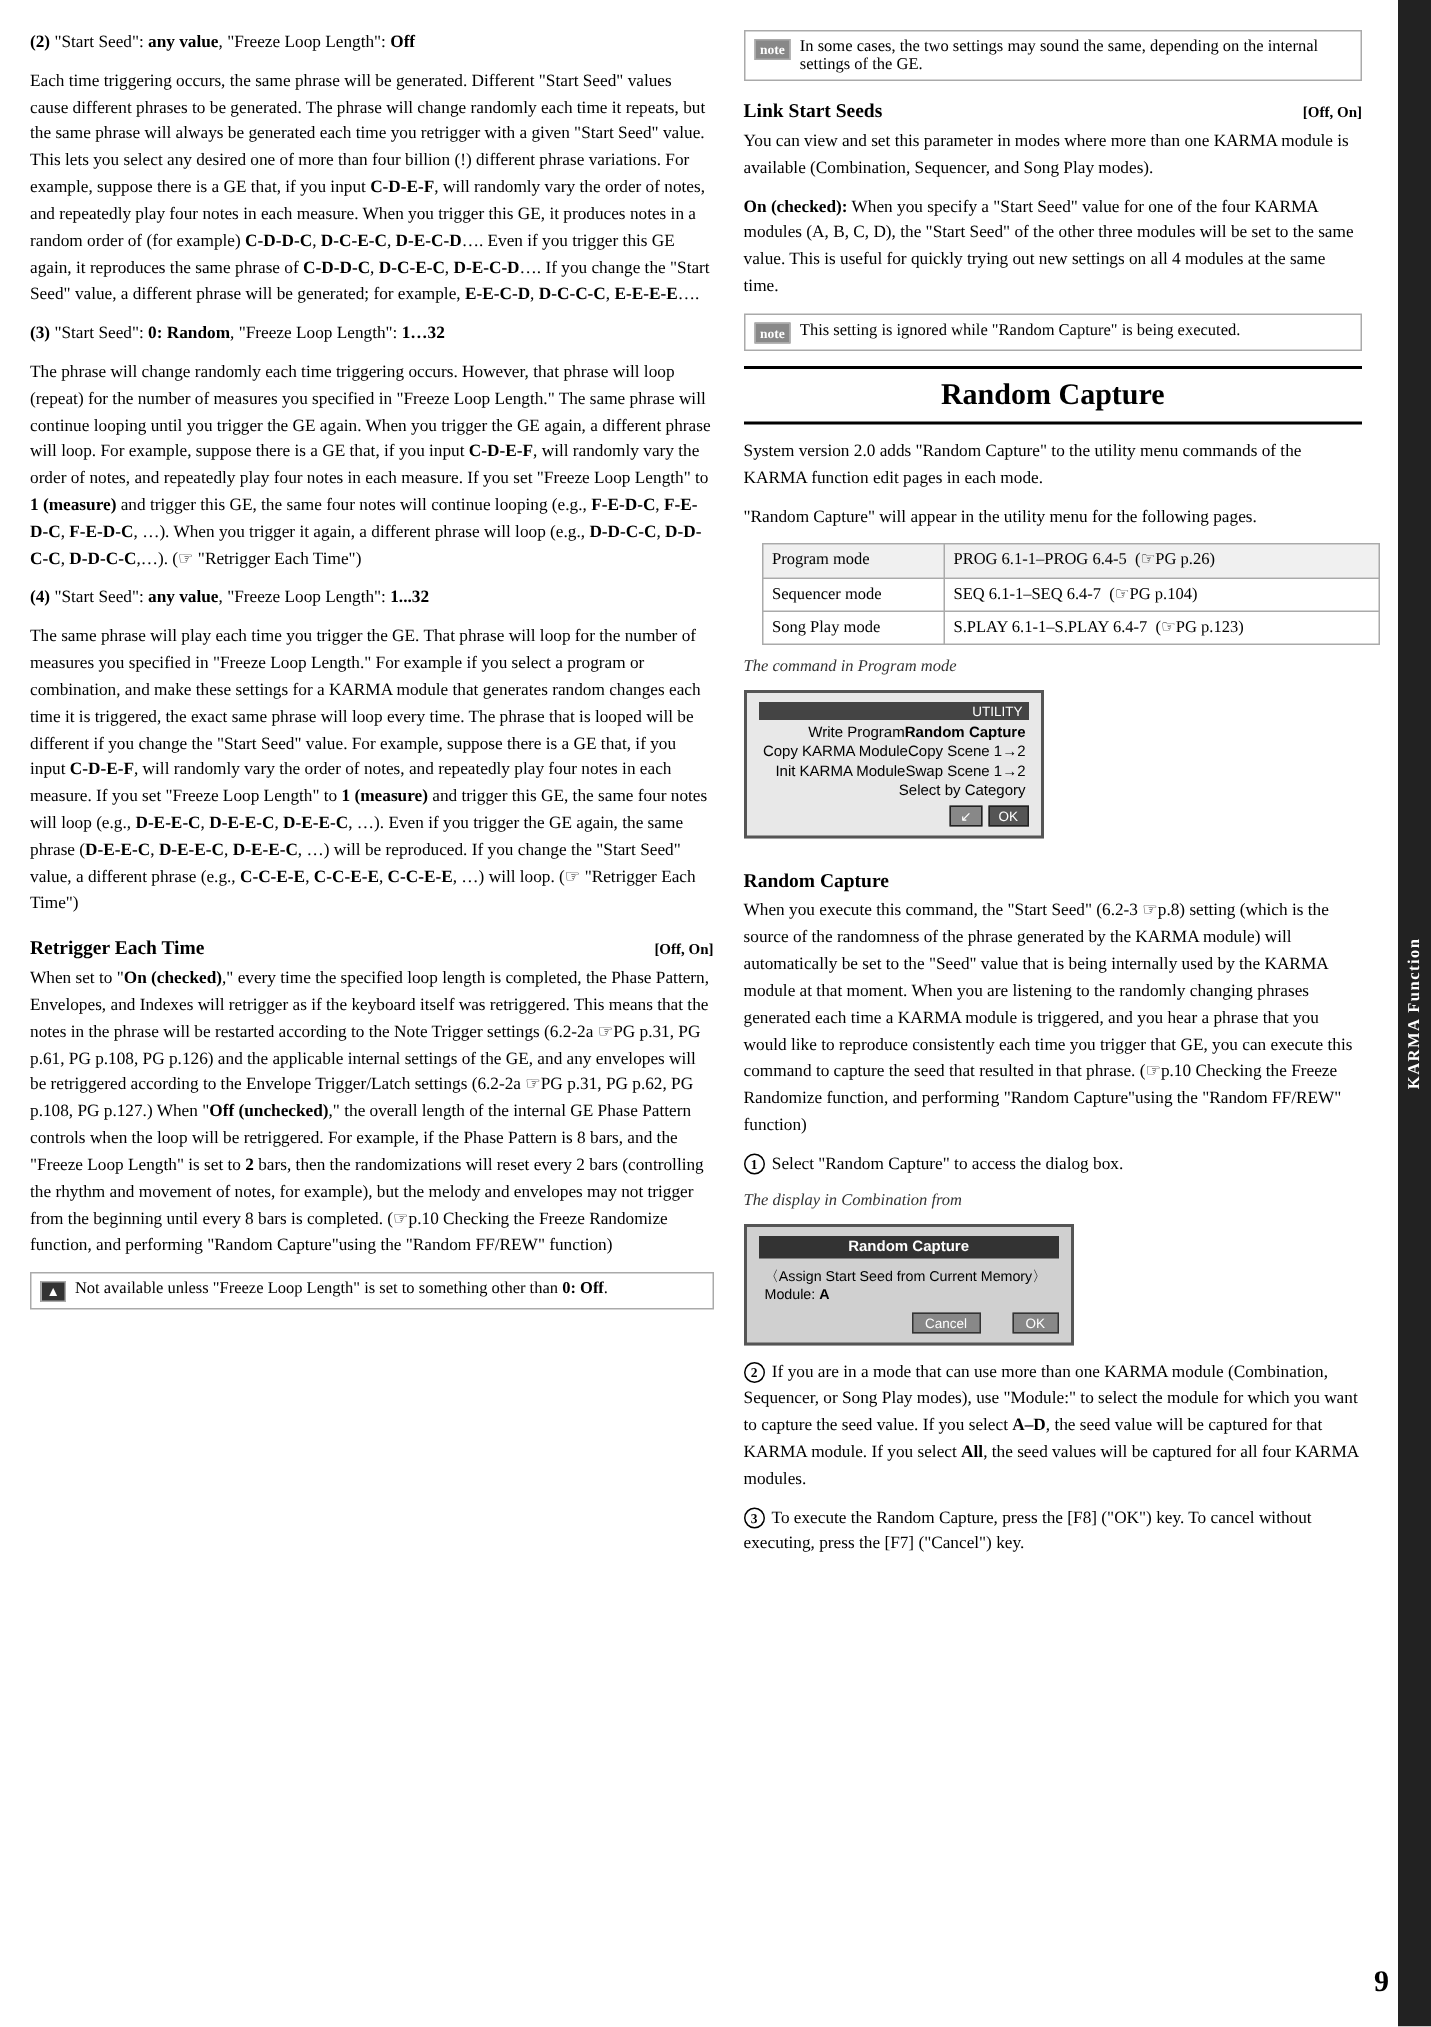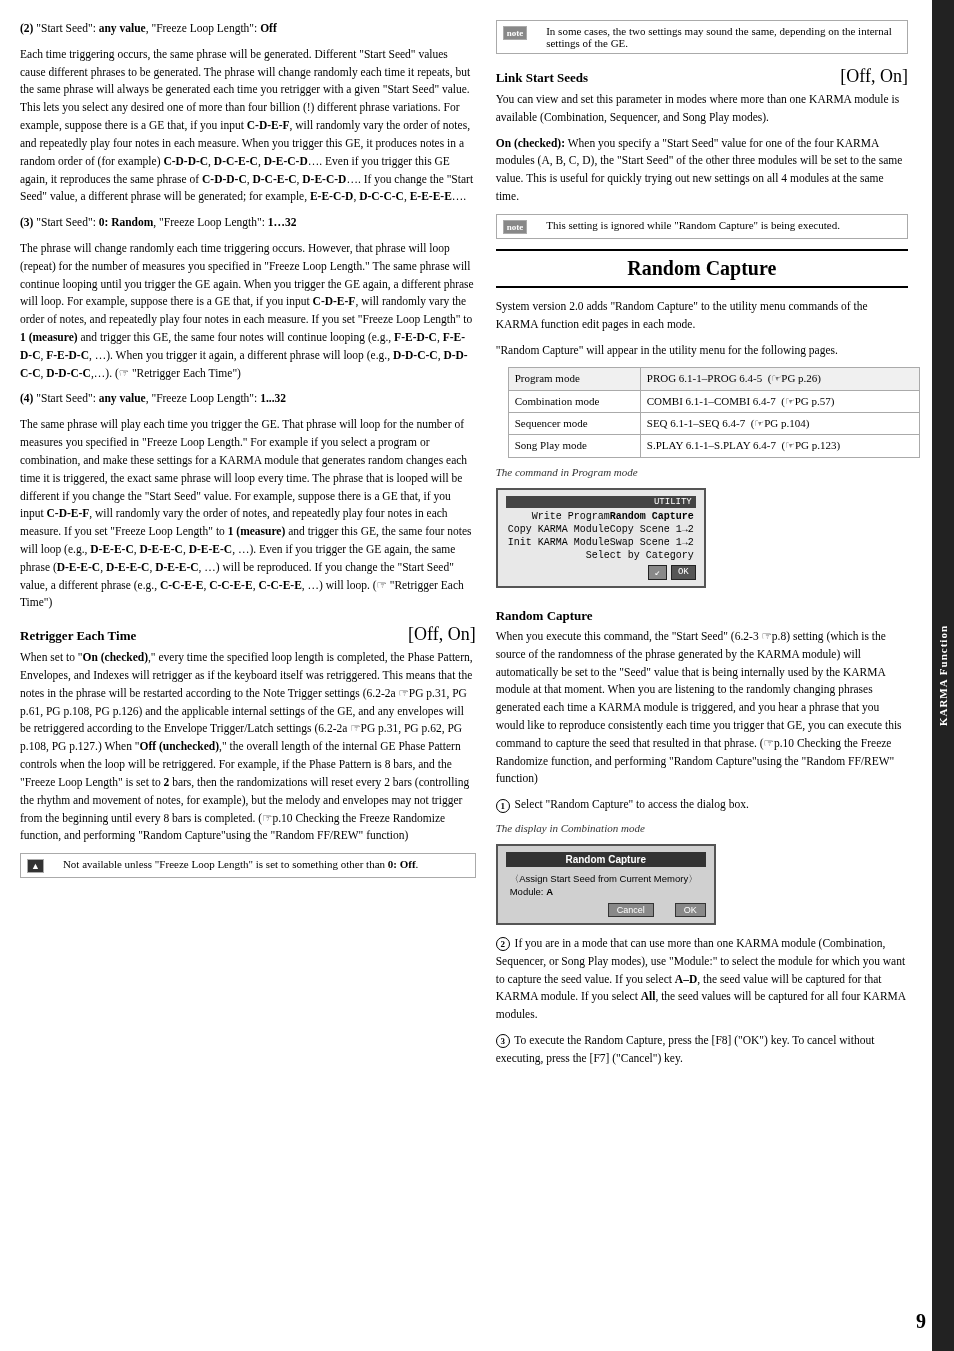--- a/index.html
+++ b/index.html
@@ -72,31 +72,31 @@
       align-items: baseline;
       margin-bottom: 4px;
       margin-top: 12px;
     }
     .heading-row .title {
       font-size: 13px;
       font-weight: bold;
       text-align: center;
     }
     .heading-row .bracket {
-      font-size: 18px;
-      font-weight: normal;
+      font-size: 10px;
+      font-weight: bold;
     }
     .note-box {
       border: 1px solid #aaa;
       padding: 4px 6px;
       margin-bottom: 8px;
       margin-top: 6px;
       font-size: 11px;
       display: flex;
-      gap: 19px;
+      gap: 6px;
       align-items: flex-start;
       background: #fff;
     }
     .note-label {
       font-size: 9px;
       font-weight: bold;
       border: 1px solid #aaa;
       padding: 1px 3px;
       white-space: nowrap;
       background: #888;
@@ -135,21 +135,21 @@
       padding: 3px 6px;
       line-height: 1.4;
     }
     .mode-table tr:first-child td {
       background: #f0f0f0;
     }
     .display-box {
       border: 2px solid #555;
       padding: 6px 8px;
       font-size: 10px;
-      font-family: Liberation Mono, monospace;
+      font-family: Liberation Sans, sans-serif;
       background: #e8e8e8;
       margin: 6px 0 10px 0;
       display: inline-block;
       min-width: 200px;
     }
     .display-box .utility-bar {
       background: #444;
       color: #fff;
       font-size: 9px;
       padding: 1px 4px;
@@ -313,24 +313,20 @@
 
         <p>System version 2.0 adds "Random Capture" to the utility menu commands of the KARMA function edit pages in each mode.</p>
         <p>"Random Capture" will appear in the utility menu for the following pages.</p>
 
         
         <table class="mode-table">
           <tbody id="mode-table-body">
           <tr>
                 <td>Program mode</td>
                 <td>PROG 6.1-1–PROG 6.4-5&nbsp;&nbsp;(☞PG p.26)</td>
-              </tr>
-              <tr>
-                <td>Combination mode</td>
-                <td>COMBI 6.1-1–COMBI 6.4-7&nbsp;&nbsp;(☞PG p.57)</td>
               </tr>
               <tr>
                 <td>Sequencer mode</td>
                 <td>SEQ 6.1-1–SEQ 6.4-7&nbsp;&nbsp;(☞PG p.104)</td>
               </tr>
               <tr>
                 <td>Song Play mode</td>
                 <td>S.PLAY 6.1-1–S.PLAY 6.4-7&nbsp;&nbsp;(☞PG p.123)</td>
               </tr>
             </tbody>
@@ -365,21 +361,21 @@
         <div class="section-heading">Random Capture</div>
 
         <p>
           When you execute this command, the "Start Seed" (6.2-3 ☞p.8) setting (which is the source of the randomness of the phrase generated by the KARMA module) will automatically be set to the "Seed" value that is being internally used by the KARMA module at that moment. When you are listening to the randomly changing phrases generated each time a KARMA module is triggered, and you hear a phrase that you would like to reproduce consistently each time you trigger that GE, you can execute this command to capture the seed that resulted in that phrase. (☞p.10 Checking the Freeze Randomize function, and performing "Random Capture"using the "Random FF/REW" function)
         </p>
 
         
         <p><span class="circled">1</span> Select "Random Capture" to access the dialog box.</p>
 
         
-        <div class="subsection-label">The display in Combination mode</div>
+        <div class="subsection-label">The display in Combination from</div>
 
         
         <div class="dialog-box">
           <div class="dialog-title">Random Capture</div>
           <div class="dialog-content">
             〈Assign Start Seed from Current Memory〉<br>
             Module: <b>A</b>
           </div>
           <div class="dialog-buttons">
             <span class="dlg-btn">Cancel</span>

